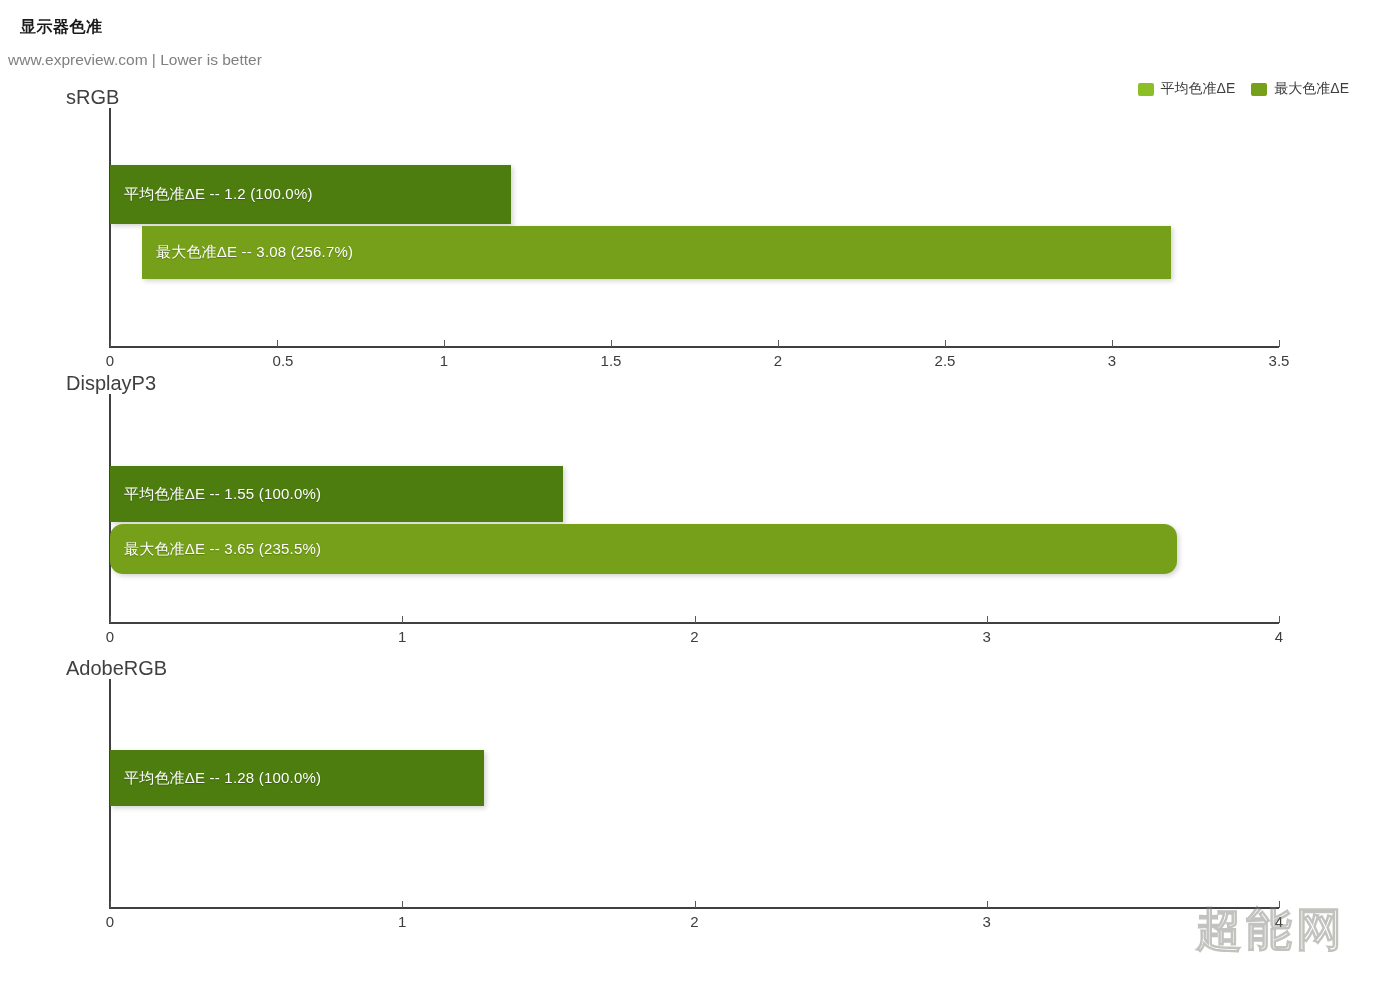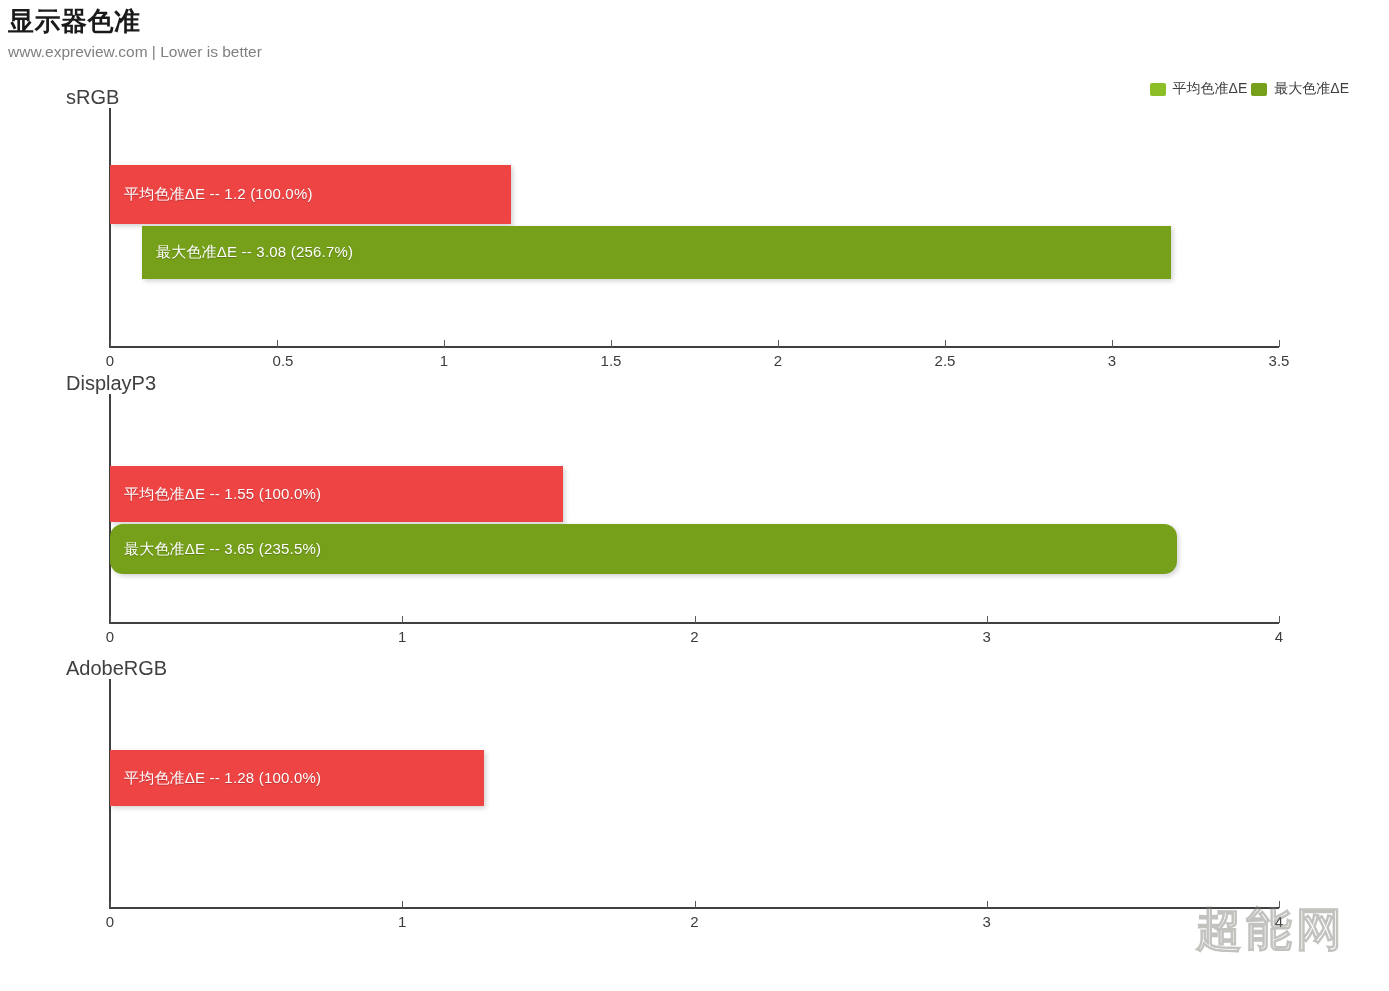--- a/index.html
+++ b/index.html
@@ -17,43 +17,43 @@
   }
 
   
   #header {
     position: absolute;
     left: 8px;
     top: 4px;
     width: 800px;
   }
   #chart-title {
-    font-size: 26px;
+    font-size: 16px;
     font-weight: bold;
     color: #1a1a1a;
     letter-spacing: 0.5px;
     line-height: 1.35;
-    margin: 0;
+    margin: 12px;
   }
   #chart-subtitle {
     font-size: 15.5px;
     font-weight: normal;
     color: #808080;
     line-height: 1.35;
     margin: 3px 0 0 0;
   }
 
   
   #legend {
     position: absolute;
     right: 40px;
     top: 80px;
     display: flex;
     align-items: center;
-    gap: 4px;
+    gap: 16px;
     font-size: 14px;
     color: #404040;
   }
   .legend-item {
     display: flex;
     align-items: center;
     gap: 7px;
     white-space: nowrap;
   }
   .legend-swatch {
@@ -115,21 +115,21 @@
   }
 
   
   .bar {
     position: absolute;
     left: 0;
     box-shadow: 2px 2px 5px rgba(0,0,0,0.18);
     display: flex;
     align-items: center;
   }
-  .bar.avg  { background: #ef4444; }
+  .bar.avg  { background: #4d7c0f; }
   .bar.max  { background: #76A019; }
   .bar-label {
     color: #ffffff;
     font-size: 15px;
     white-space: nowrap;
     padding-left: 14px;
     text-shadow: 0 1px 1px rgba(0,0,0,0.25);
     letter-spacing: 0.2px;
   }
 

